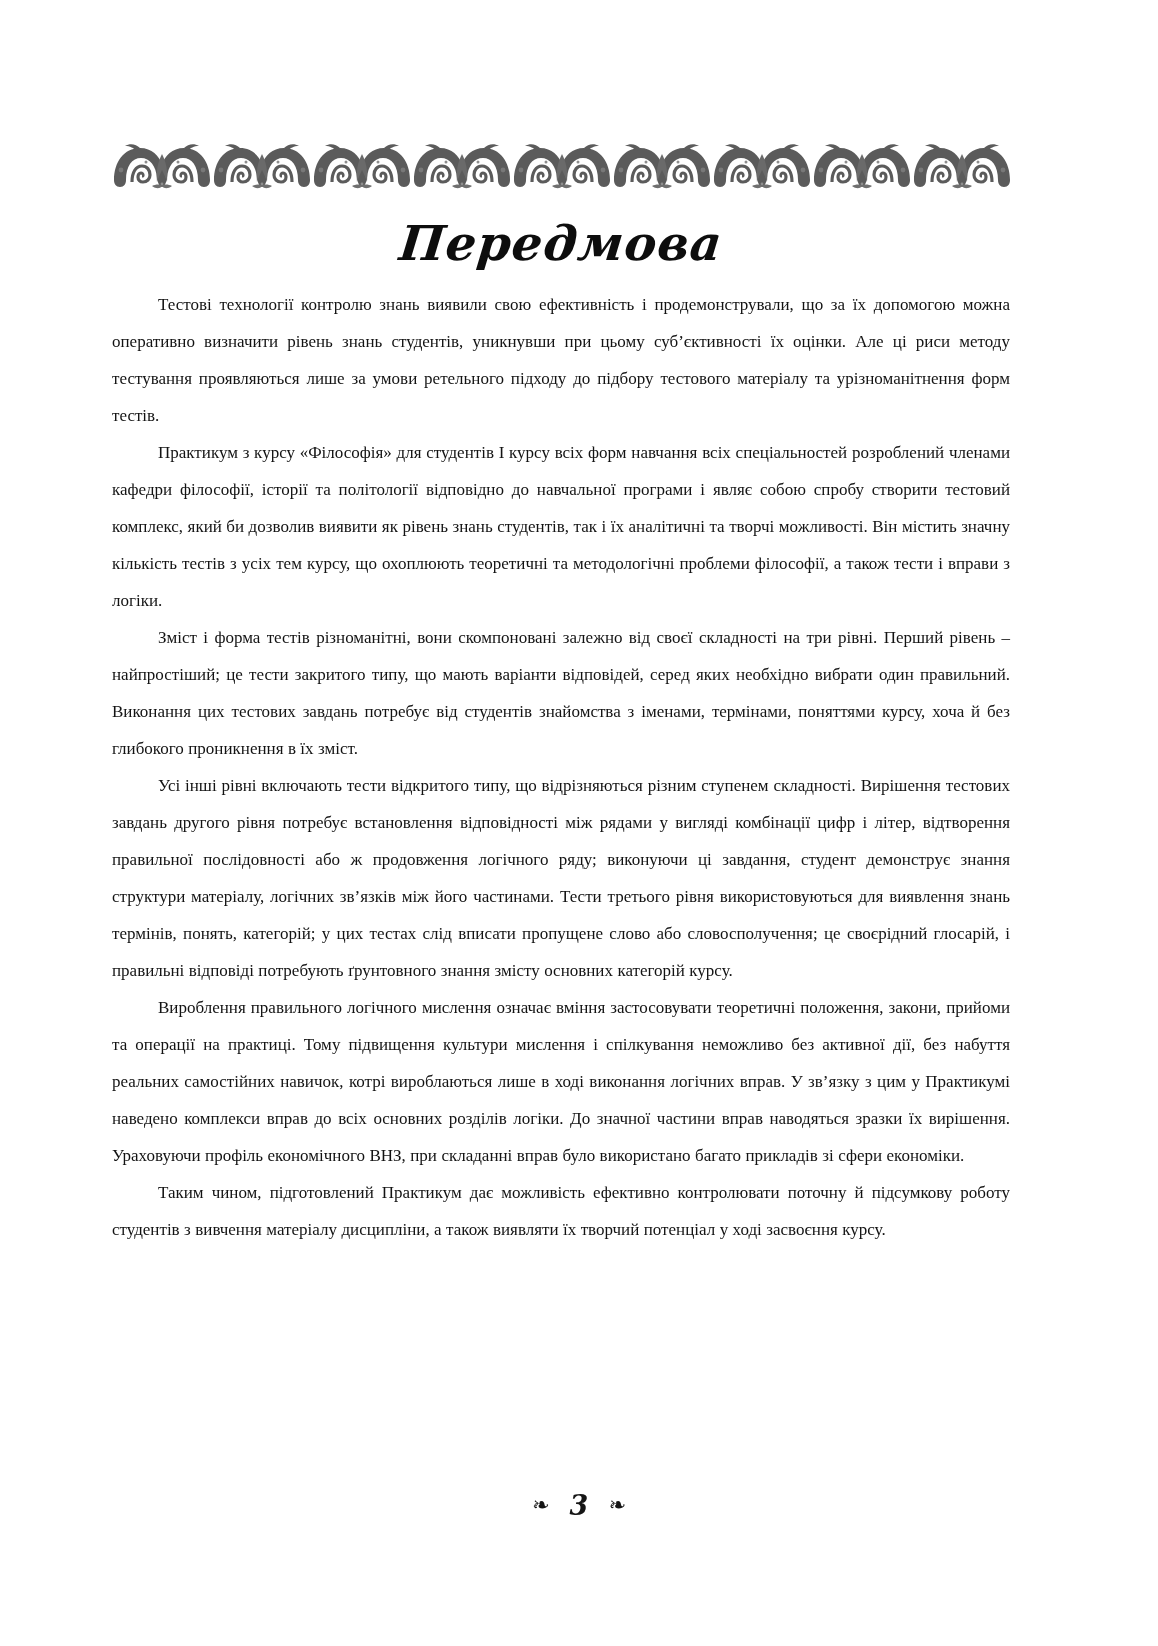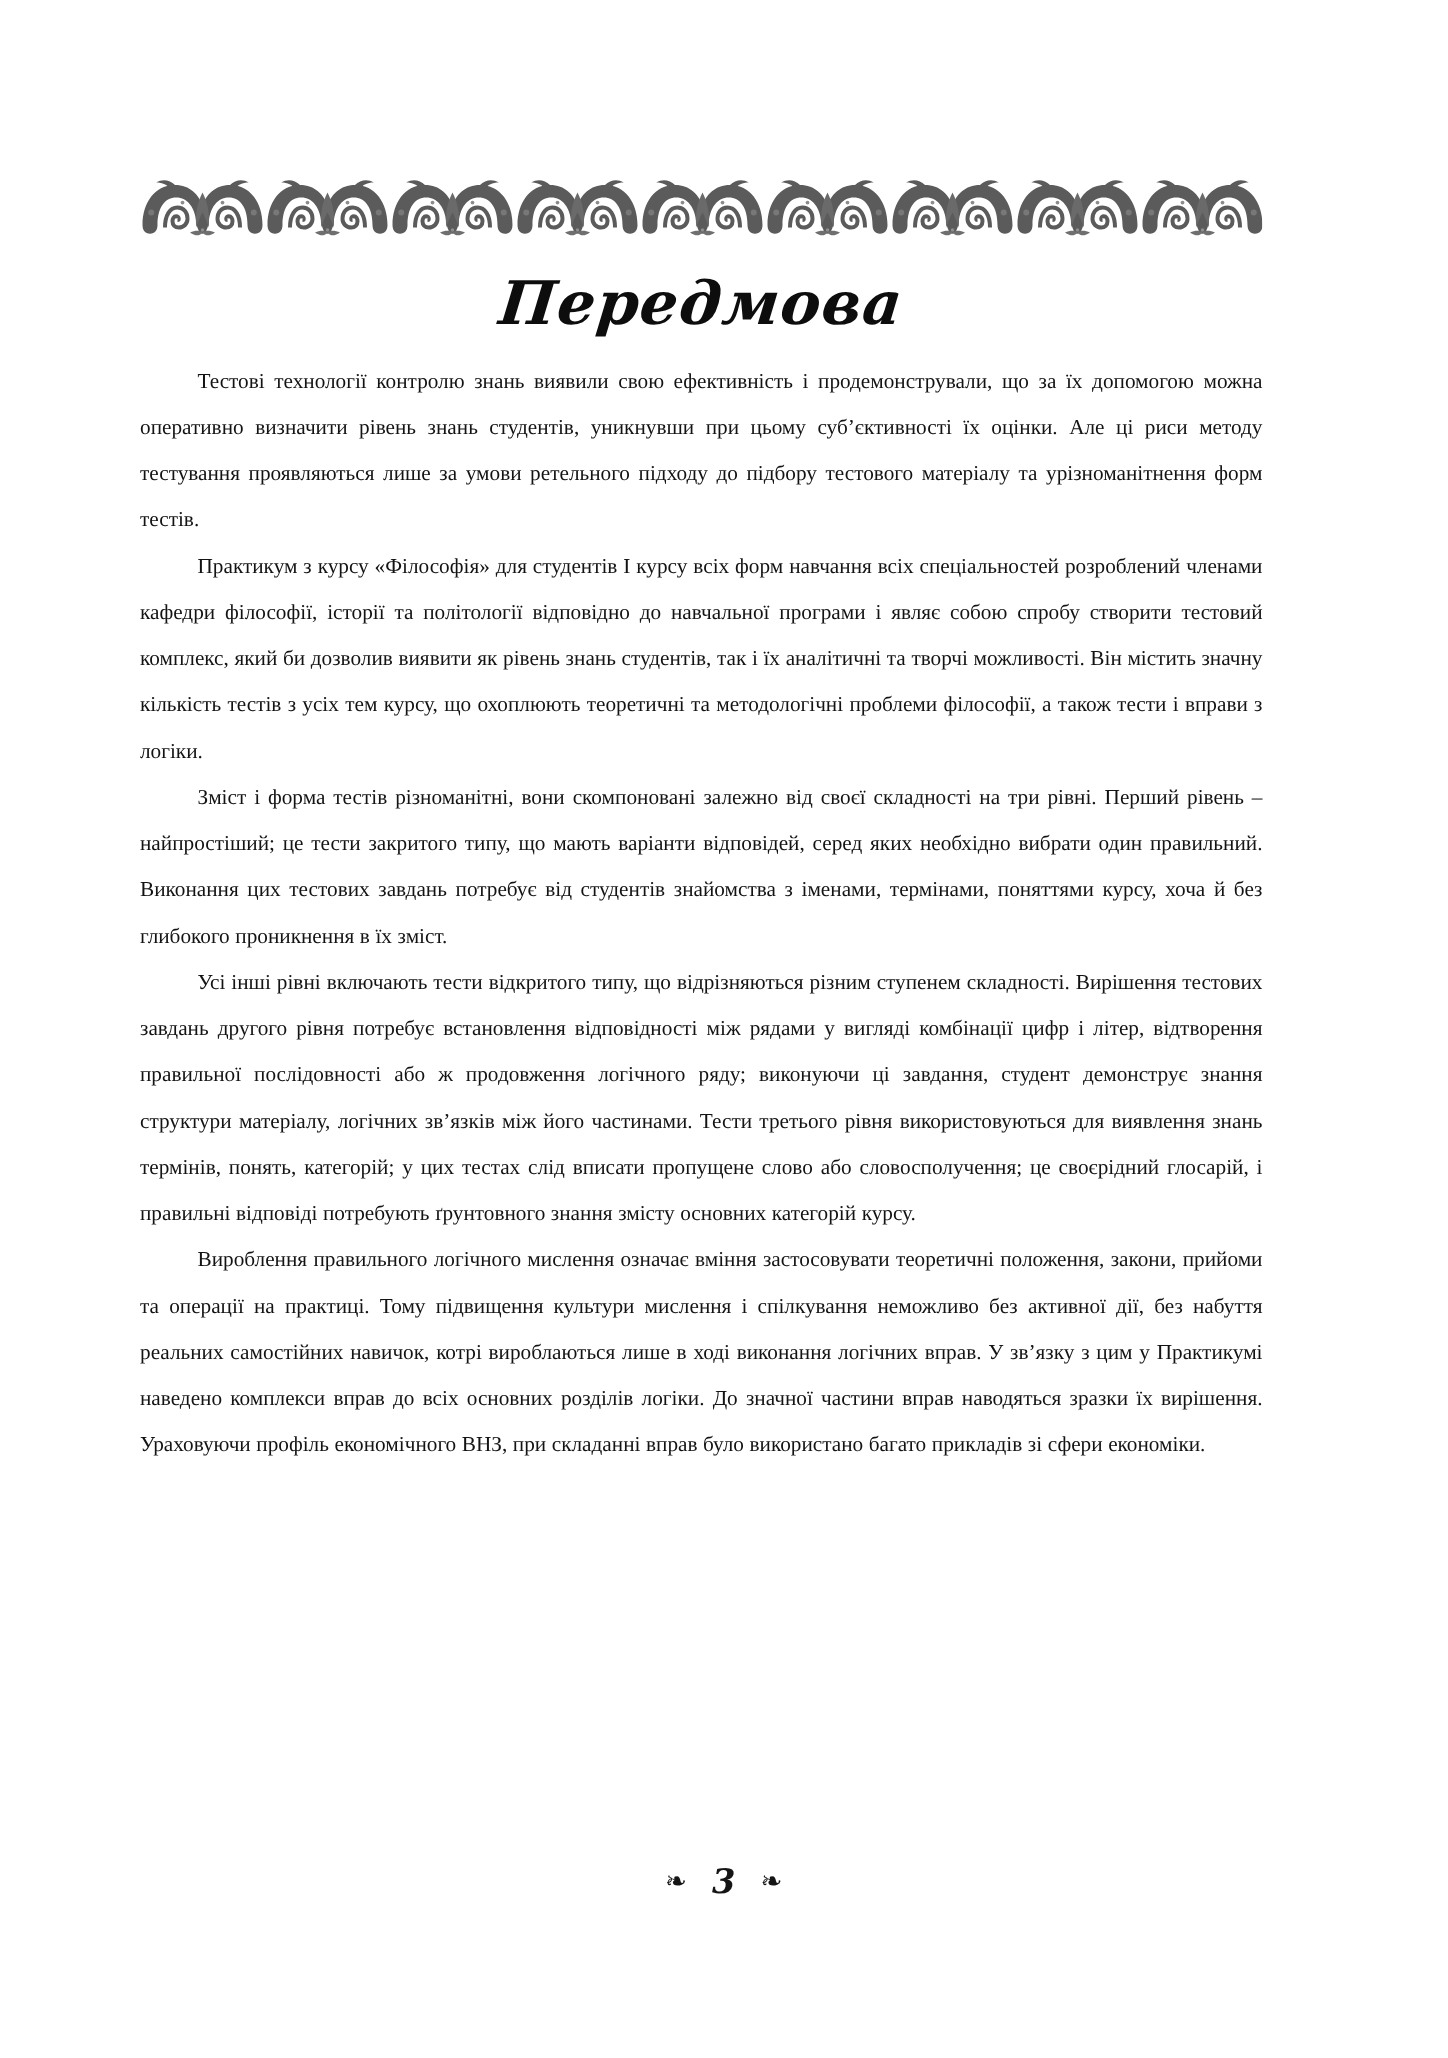--- a/index.html
+++ b/index.html
@@ -140,20 +140,21 @@
     </div>
 
     <div class="doc-title">Передмова</div>
 
     <div class="body-text">
       <p>Тестові технології контролю знань виявили свою ефективність і продемонстрували, що за їх допомогою можна оперативно визначити рівень знань студентів, уникнувши при цьому суб’єктивності їх оцінки. Але ці риси методу тестування проявляються лише за умови ретельного підходу до підбору тестового матеріалу та урізноманітнення форм тестів.</p>
       <p>Практикум з курсу «Філософія» для студентів І курсу всіх форм навчання всіх спеціальностей розроблений членами кафедри філософії, історії та політологіï відповідно до навчальної програми і являє собою спробу створити тестовий комплекс, який би дозволив виявити як рівень знань студентів, так і їх аналітичні та творчі можливості. Він містить значну кількість тестів з усіх тем курсу, що охоплюють теоретичні та методологічні проблеми філософії,  а також тести і вправи з  логіки.</p>
       <p>Зміст і форма тестів різноманітні, вони скомпоновані залежно від своєї складності на три рівні. Перший рівень – найпростіший; це тести закритого типу, що мають варіанти відповідей, серед яких необхідно вибрати один правильний. Виконання цих тестових завдань потребує від студентів знайомства з іменами, термінами, поняттями курсу, хоча й без глибокого проникнення в їх зміст.</p>
       <p>Усі інші рівні включають тести відкритого типу, що відрізняються різним ступенем складності. Вирішення тестових завдань другого рівня потребує встановлення відповідності між рядами у вигляді комбінації цифр і літер, відтворення правильної послідовності або ж продовження логічного ряду;  виконуючи ці завдання, студент демонструє знання структури матеріалу, логічних зв’язків між його частинами. Тести третього рівня використовуються для виявлення знань термінів, понять, категорій; у цих тестах слід вписати пропущене слово або словосполучення; це своєрідний глосарій, і правильні відповіді потребують ґрунтовного знання змісту основних категорій курсу.</p>
       <p>Вироблення правильного логічного мислення означає вміння застосовувати теоретичні положення, закони, прийоми та операції на практиці. Тому підвищення культури мислення і спілкування неможливо без активної дії, без набуття реальних самостійних навичок, котрі вироблаються лише в ході виконання логічних вправ. У зв’язку з цим у Практикумі наведено комплекси вправ до всіх основних розділів логіки. До значної частини вправ наводяться зразки їх вирішення. Ураховуючи профіль економічного ВНЗ, при складанні вправ було використано багато прикладів зі сфери економіки.</p>
+      <p>Таким чином, підготовлений Практикум дає можливість ефективно контролювати  поточну й підсумкову роботу студентів з вивчення матеріалу дисципліни, а також виявляти їх творчий потенціал у ході засвоєння курсу.</p>
     </div>
 
   </div>
 
   <div class="footer">
     <span class="glyph-left">❧</span>
     <span class="page-num">3</span>
     <span class="glyph-right">❧</span>
   </div>
 

